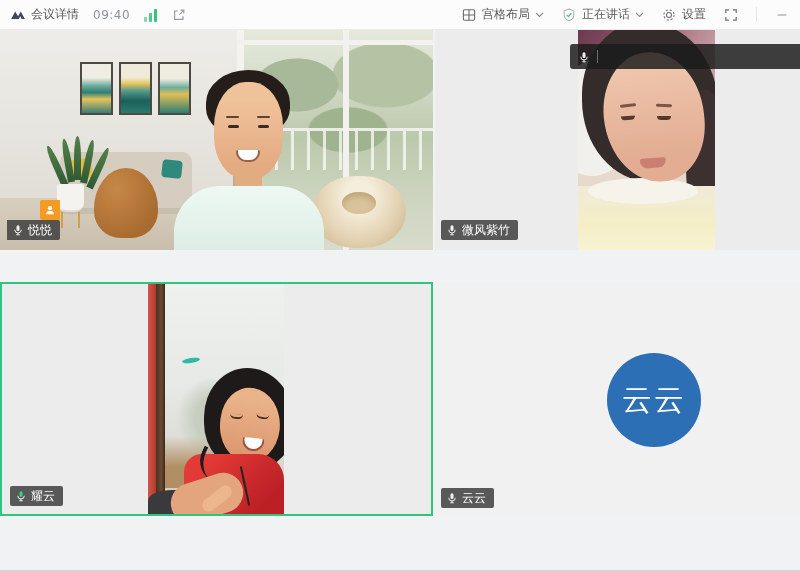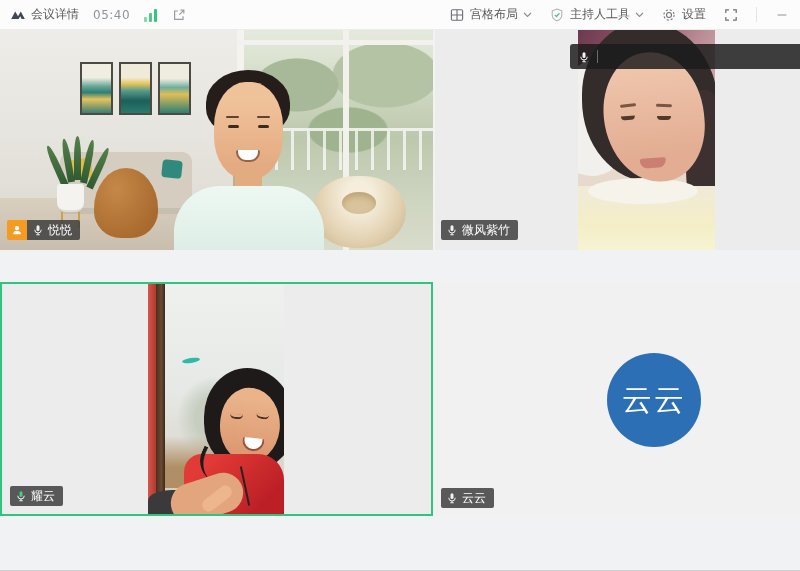--- a/index.html
+++ b/index.html
@@ -27,21 +27,21 @@
 
   
   .tile { position:absolute; overflow:hidden; }
   .tile1 { left:0;   top:30;  width:433px; height:250px; background:#e4e2dc; }
   .tile2 { left:435px; top:30;  width:365px; height:250px; background:#ececec; }
   .tile3 { left:0;   top:282px; width:433px; height:234px; background:#ececec; border:2px solid #2fc57e; }
   .tile4 { left:435px; top:282px; width:365px; height:234px; background:#f1f1f2; }
   .abs { position:absolute; }
 
   
-  .label-row { position:absolute; display:flex; align-items:flex-end; z-index:5; }
+  .label-row { position:absolute; display:flex; align-items:flex-end; z-index:5;flex-direction:column; }
   .host-badge { width:20px; height:20px; background:#f59b22; display:flex; align-items:center; justify-content:center; border-radius:2px 0 0 2px; }
   .name-label { display:flex; align-items:center; gap:4px; height:20px; padding:0 8px 0 5px;
                 background:rgba(62,62,62,.85); color:#fff; font-size:12px; border-radius:2px; white-space:nowrap; }
   .name-label.after-badge { border-radius:0 2px 2px 0; }
   .mic12 { width:12px; height:12px; display:block; }
   .mic-white { color:#f2f2f2; }
   .mic-green { color:#3ed17e; }
 
   
   .toast { position:absolute; left:570px; top:44px; width:230px; height:25px; z-index:20;
@@ -134,21 +134,21 @@
 <div class="app">
 
   <div class="topbar">
     <div class="tb-group tb-left">
       <div class="tb-item">
         <svg class="icon16" viewBox="0 0 20 20">
           <path d="M1.5 15 L6.5 5.5 L10 11.5 L13.5 5.5 L18.5 15 L14.5 15 L12.8 11.6 L10.8 15 Z" fill="#3f4654"></path>
         </svg>
         <span class="tb-text">会议详情</span>
       </div>
-      <span class="tb-timer">05:40</span>
+      <span class="tb-timer">09:40</span>
       <span class="sig">
           <i class="b1"></i>
           <i class="b2"></i>
           <i class="b3"></i>
         </span>
       <svg class="icon16" viewBox="0 0 20 20" fill="none" stroke="#9a9ca1" stroke-width="1.5">
         <path d="M8.5 5 H4.5 V15.5 H15 V11.5"></path>
         <path d="M10.5 9.5 L15.8 4.2"></path>
         <path d="M11.8 4 H16 V8.2"></path>
       </svg>
@@ -163,21 +163,21 @@
         <span class="tb-text">宫格布局</span>
         <svg class="chev" viewBox="0 0 10 7" fill="none" stroke="#8b8e93" stroke-width="1.4">
             <path d="M1 1.2 L5 5.2 L9 1.2"></path>
           </svg>
       </div>
       <div class="tb-item">
         <svg class="icon16" viewBox="0 0 20 20" fill="none">
           <path d="M10 2.5 L16 4.8 V10 C16 14 13.3 16.1 10 17.3 C6.7 16.1 4 14 4 10 V4.8 Z" stroke="#a9b3ad" stroke-width="1.3"></path>
           <path d="M7.2 9.8 L9.3 11.9 L13 7.8" stroke="#4fc08a" stroke-width="1.5" fill="none"></path>
         </svg>
-        <span class="tb-text">主持人工具</span>
+        <span class="tb-text">正在讲话</span>
         <svg class="chev" viewBox="0 0 10 7" fill="none" stroke="#8b8e93" stroke-width="1.4">
             <path d="M1 1.2 L5 5.2 L9 1.2"></path>
           </svg>
       </div>
       <div class="tb-item">
         <svg class="icon16" viewBox="0 0 20 20" fill="none" stroke="#6b6e73" stroke-width="1.3">
           <circle cx="10" cy="10" r="3.1"></circle>
           <circle cx="10" cy="10" r="6.4" stroke-dasharray="2.6 2.45"></circle>
         </svg>
         <span class="tb-text">设置</span>

